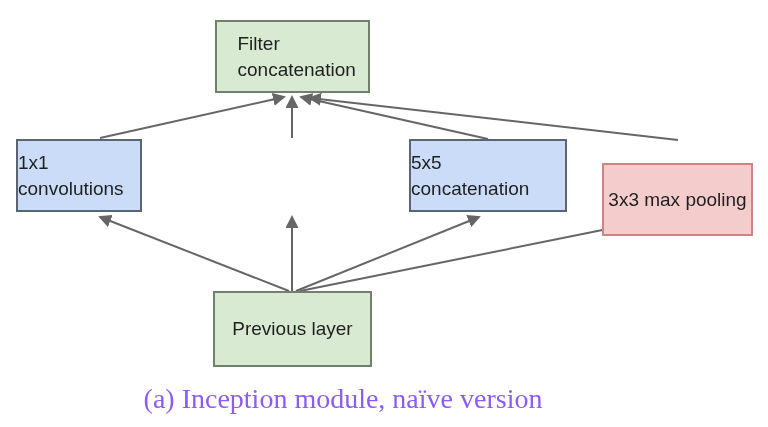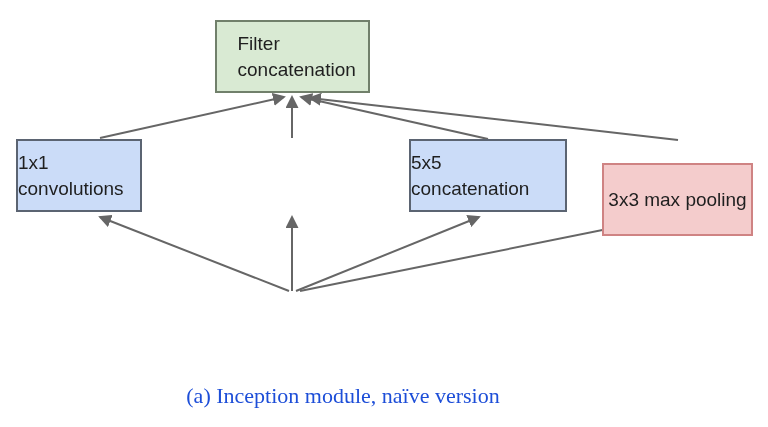--- a/index.html
+++ b/index.html
@@ -62,22 +62,22 @@
   #node-filter-concat .label-inner { max-width: 110px; }
 
   .caption {
     position: absolute;
     z-index: 2;
     left: 0;
     top: 383px;
     width: 686px;
     text-align: center;
     font-family: "Liberation Serif", serif;
-    font-size: 22px;
-    color: #1d4ed8;
+    font-size: 28px;
+    color: #8b5cf6;
   }
 </style>
 </head>
 <body>
 
 <div id="canvas">
 
   <svg id="edges-svg" viewBox="0 0 768 427" xmlns="http://www.w3.org/2000/svg">
     <defs>
       <marker id="arrowhead" viewBox="0 0 10 10" refX="8.5" refY="5" markerWidth="6.5" markerHeight="6.5" orient="auto-start-reverse">
@@ -106,16 +106,19 @@
 
 
   <div class="node node-blue" id="node-conv-5x5">
     <span class="label-inner">5x5 concatenation</span>
   </div>
 
   <div class="node node-red" id="node-max-pool">
     <span class="label-inner">3x3 max pooling</span>
   </div>
 
+  <div class="node node-green" id="node-previous">
+    <span class="label-inner">Previous layer</span>
+  </div>
 
   <div class="caption">(a) Inception module, naïve version</div>
 
 </div>
 
 </body></html>

